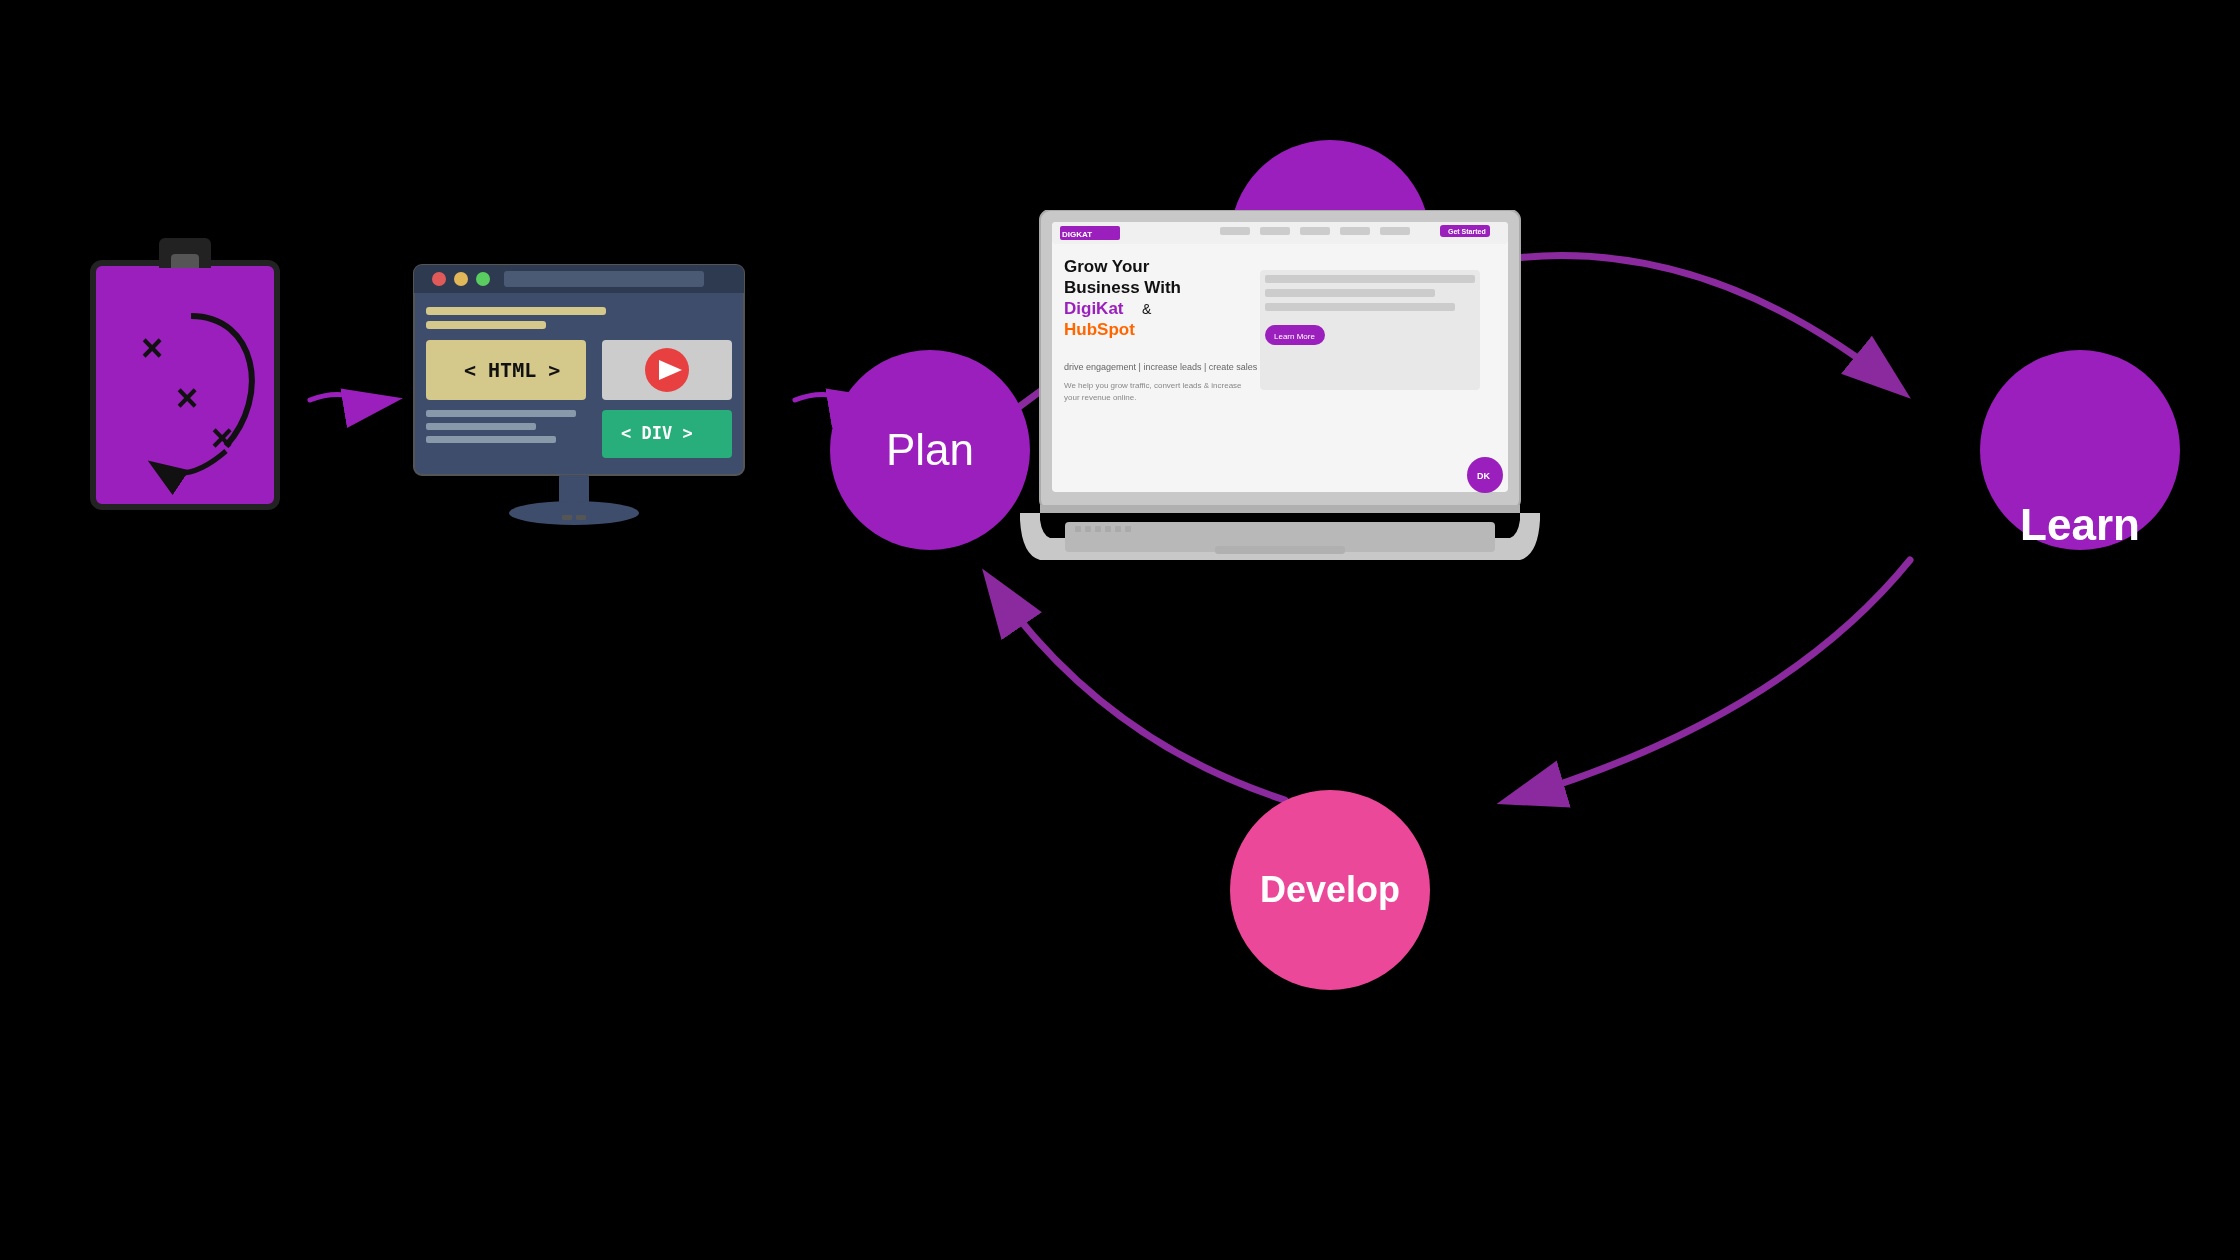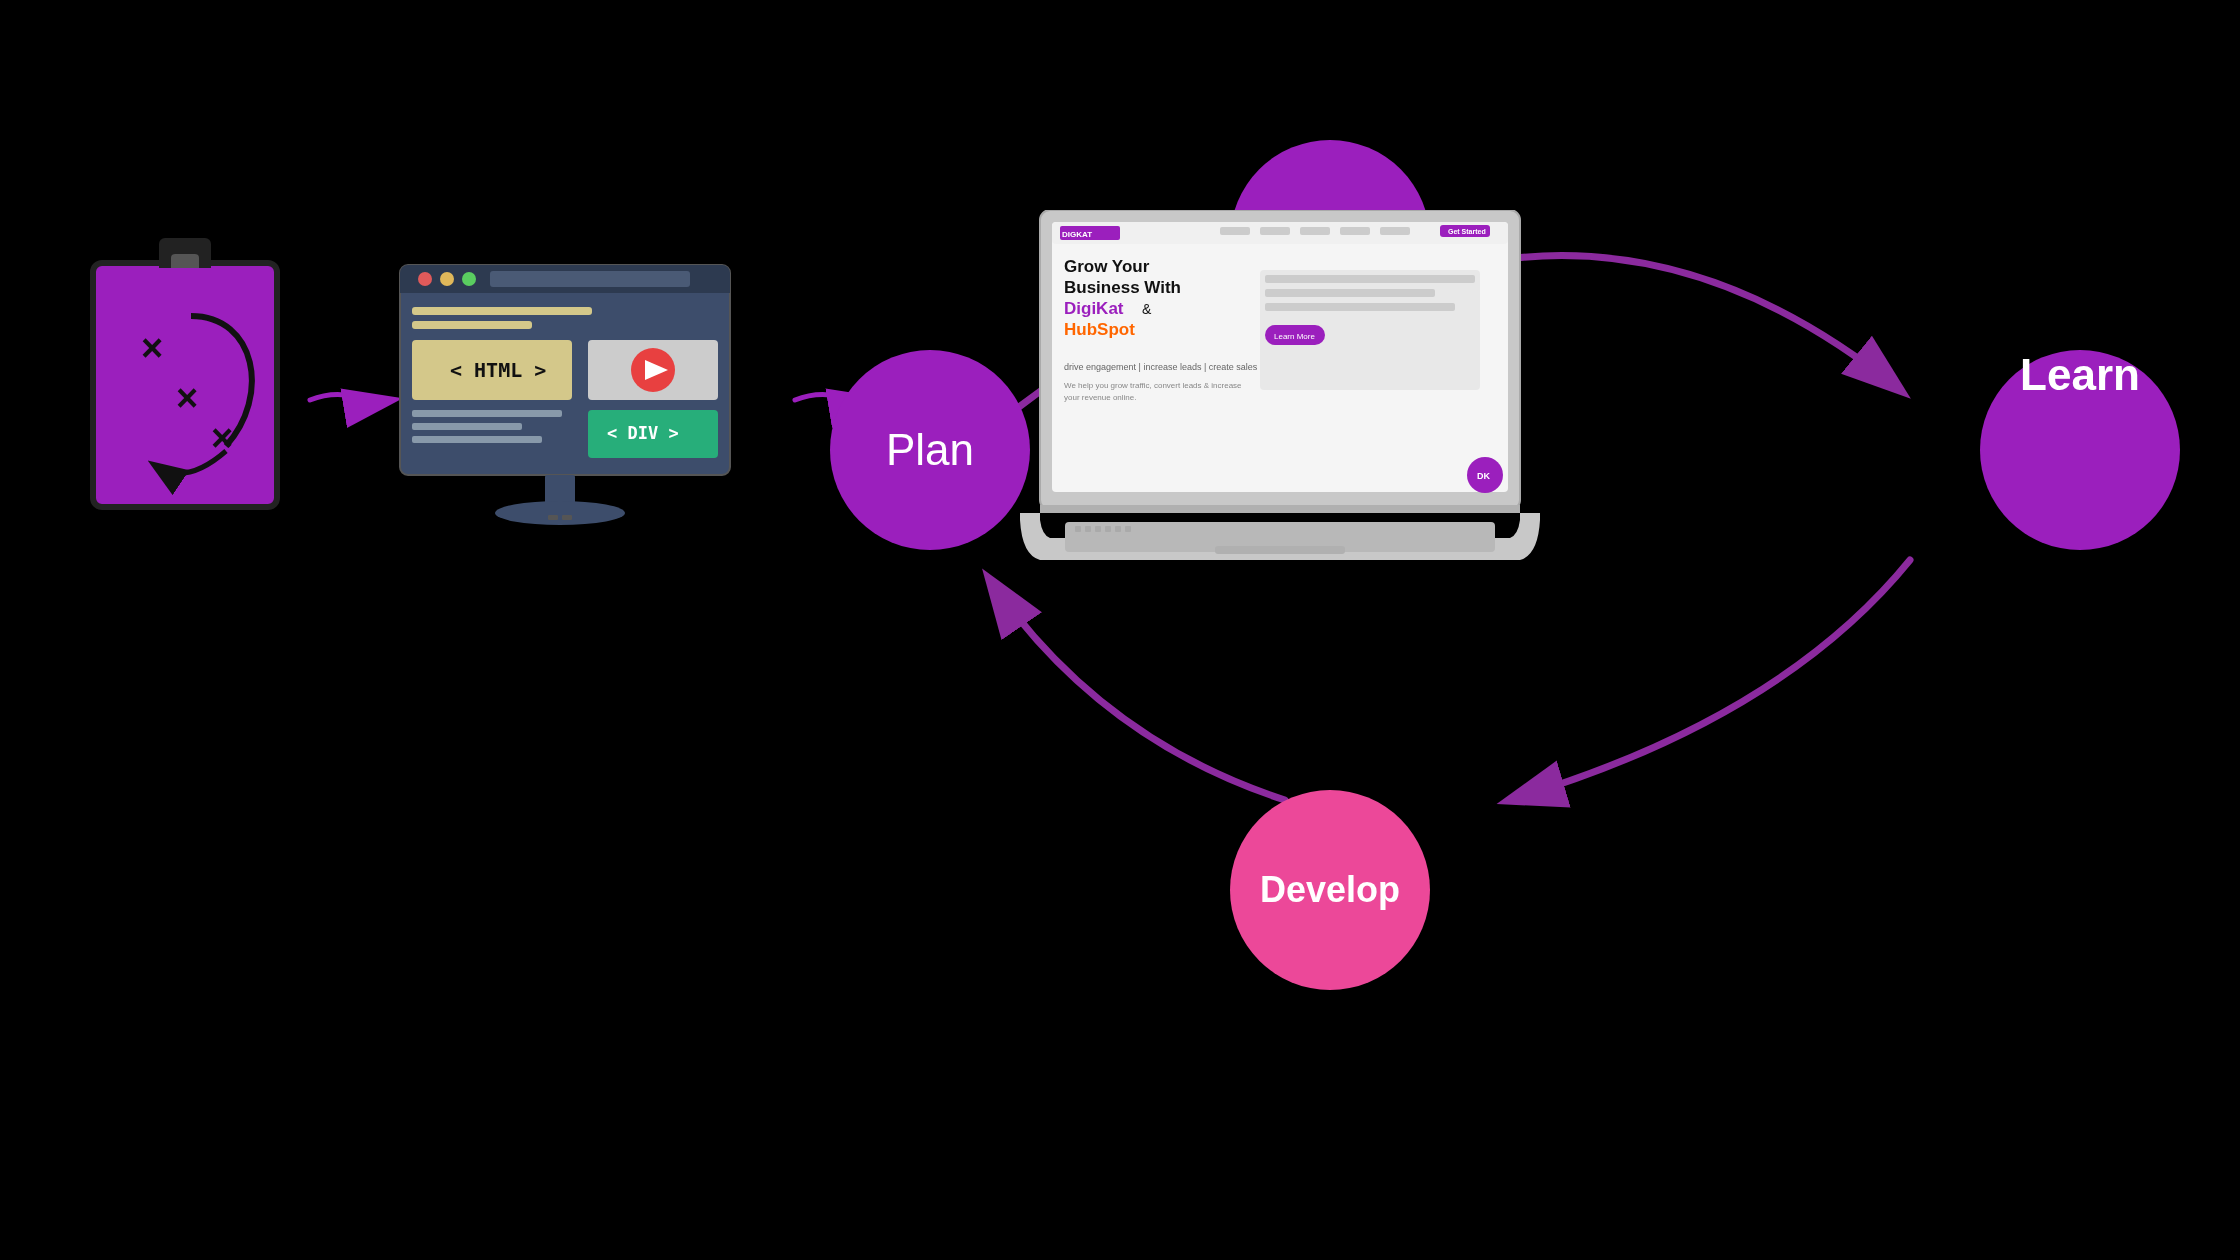--- a/index.html
+++ b/index.html
@@ -62,21 +62,21 @@
     
     .arrow-1 {
       position: absolute;
       left: 305px;
       top: 370px;
     }
 
     
     .monitor-wrapper {
       position: absolute;
-      left: 390px;
+      left: 404px;
       top: 255px;
       width: 380px;
       height: 280px;
     }
 
     
     .arrow-2 {
       position: absolute;
       left: 790px;
       top: 370px;
@@ -134,21 +134,21 @@
     
     .circle-learn {
       position: absolute;
       right: 0;
       top: 230px;
       width: 200px;
       height: 200px;
       border-radius: 50%;
       background: #9b1fbd;
       display: flex;
-      align-items: flex-start;
+      align-items: flex-end;
       justify-content: center;
     }
 
     .circle-learn span {
       color: #fff;
       font-size: 44px;
       font-weight: 900;
     }
 
     

